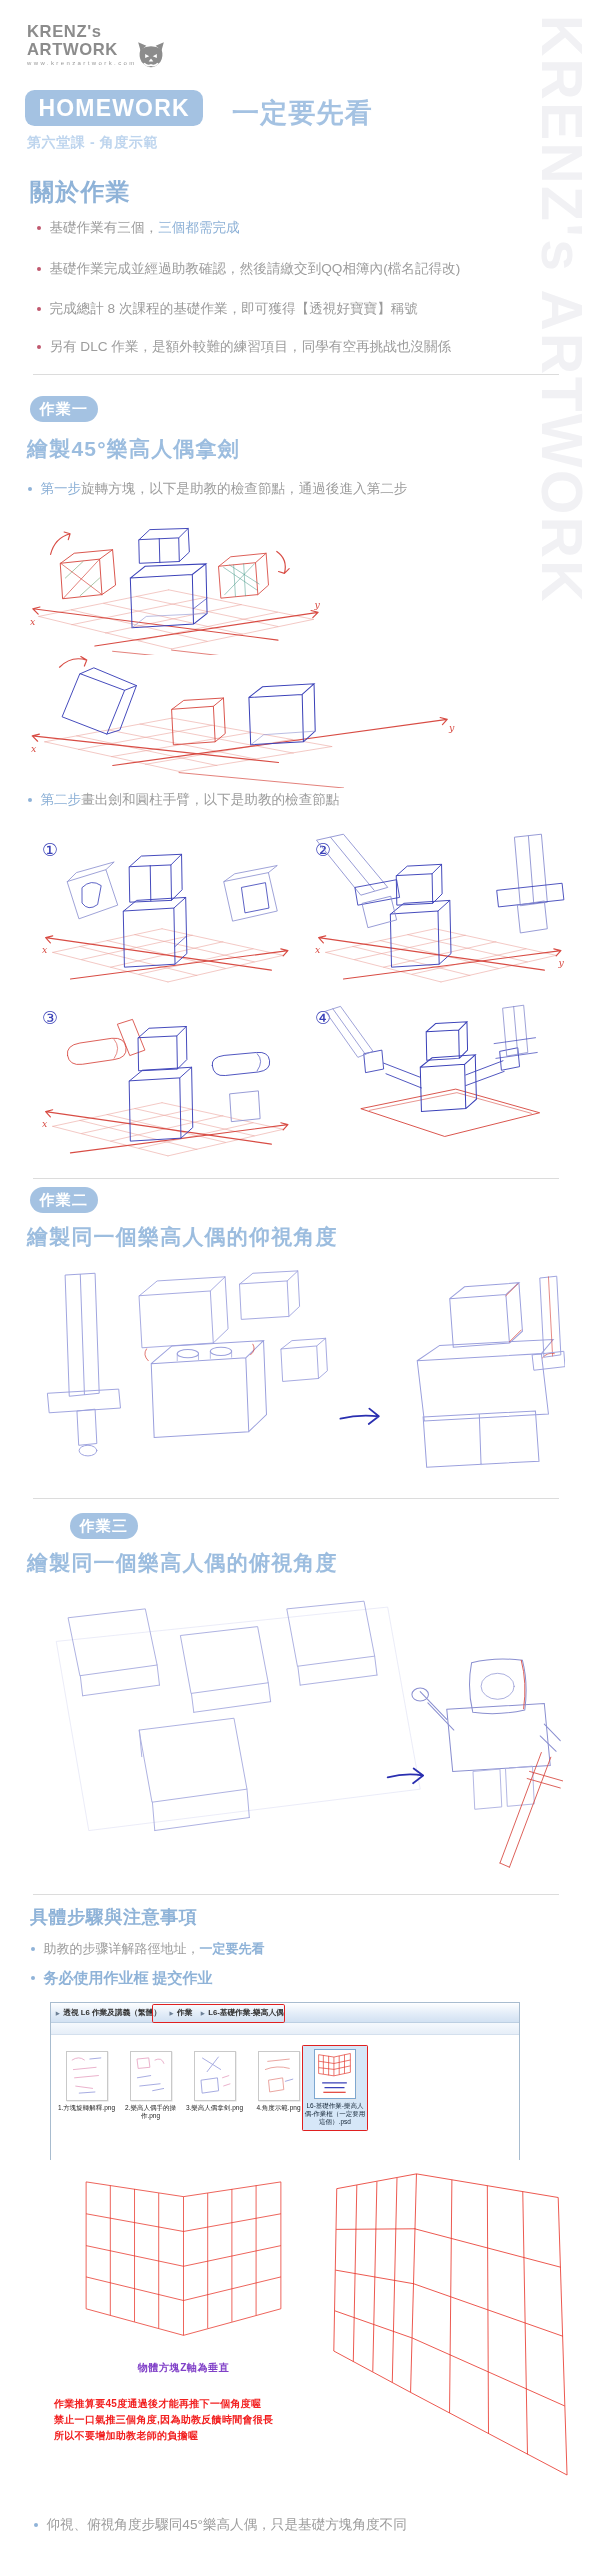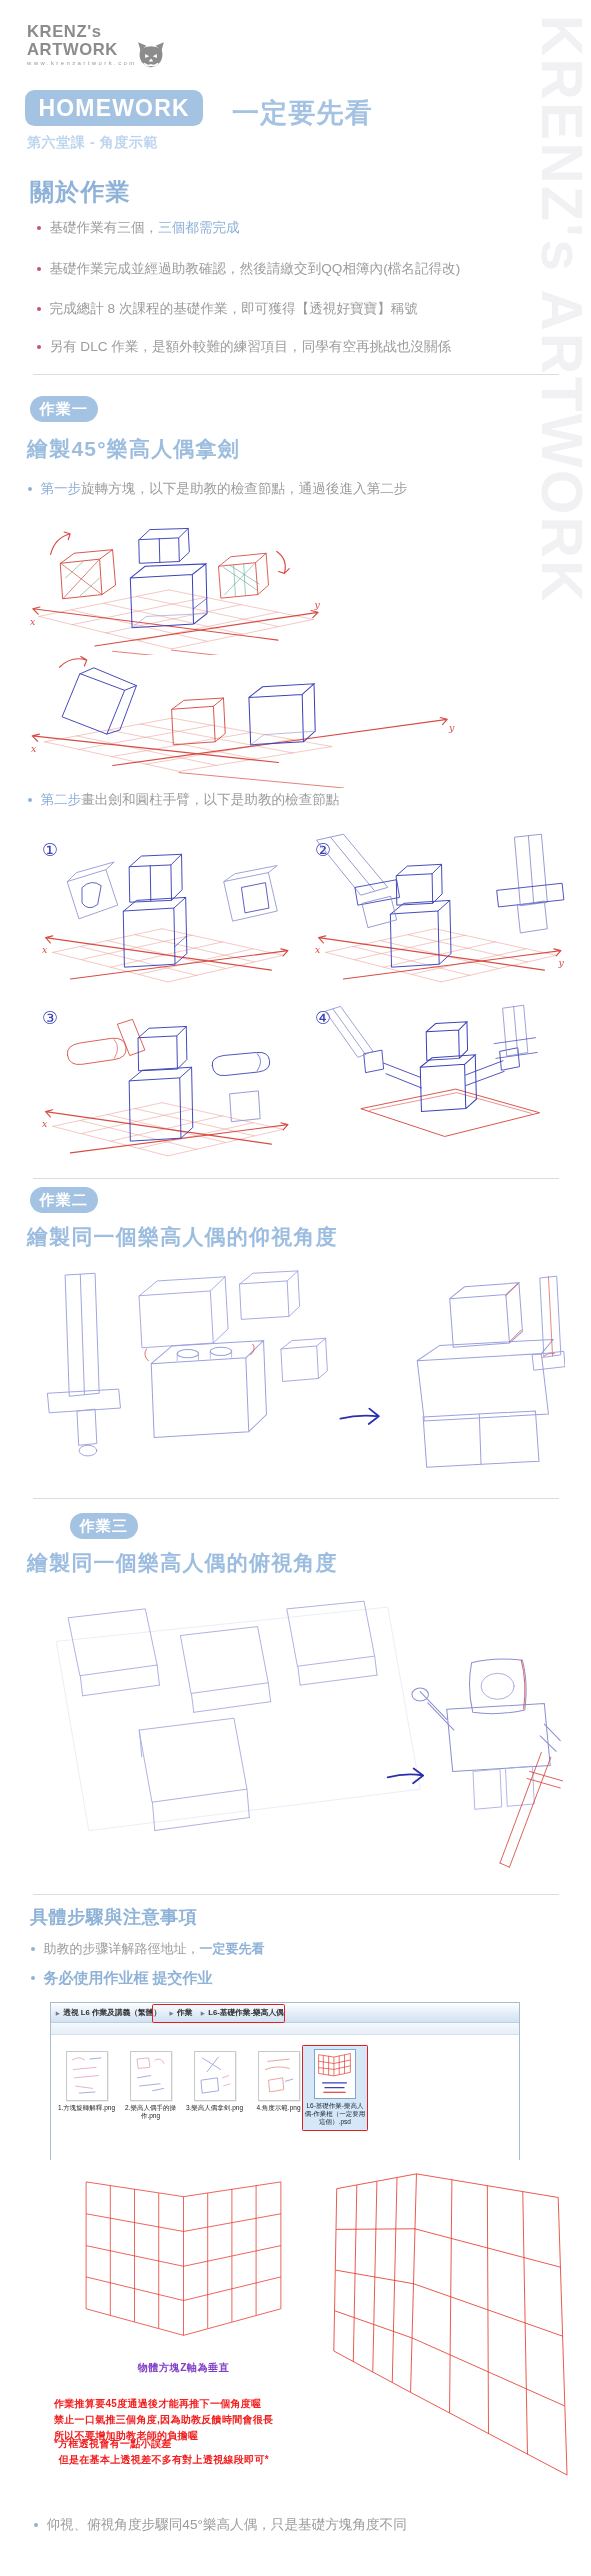--- a/index.html
+++ b/index.html
@@ -507,24 +507,20 @@
     </svg>
   </div>
 
   <div class="abs axis-note" style="left:95px;top:2361px;width:177px;text-align:center;">物體方塊Z軸為垂直</div>
 
   <div class="abs" style="left:54px;top:2378px;width:272px;margin-top:18px;">
     <div class="warn">作業推算要45度通過後才能再推下一個角度喔</div>
     <div class="warn">禁止一口氣推三個角度,因為助教反饋時間會很長</div>
     <div class="warn">所以不要增加助教老師的負擔喔</div>
   </div>
-  <div class="abs" style="left:54px;top:2436px;width:272px;">
-    <div class="warn">*方框透視會有一點小誤差</div>
-    <div class="warn" style="padding-left:4.7px;">但是在基本上透視差不多有對上透視線段即可*</div>
-  </div>
 
   <div class="abs bullet" style="left:34px;top:2516px;width:520px;">
     <span class="dot dot-blue"></span>
     <span>仰視、俯視角度步驟同45°樂高人偶，只是基礎方塊角度不同</span>
   </div>
 
 </div>
 
 
 </body></html>

